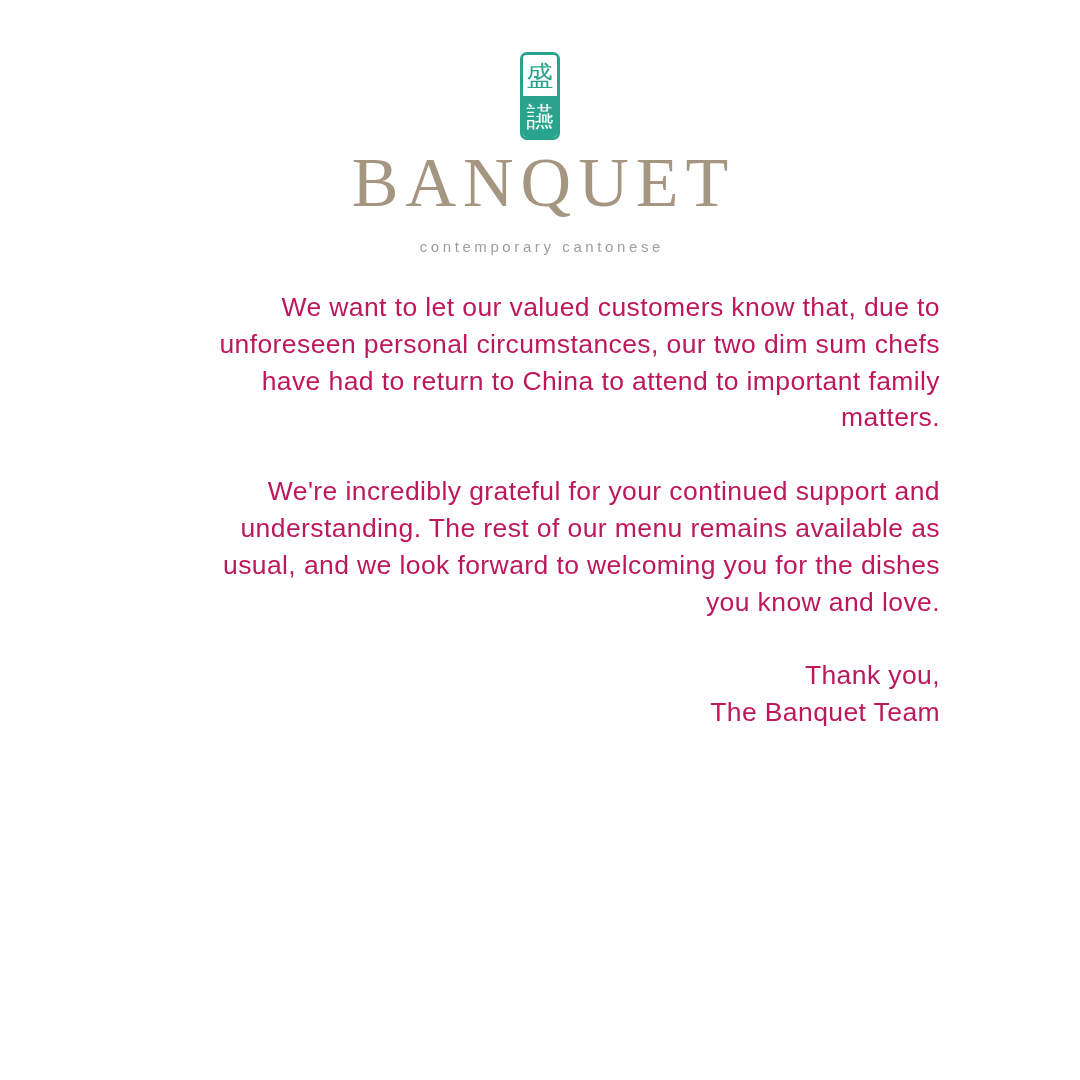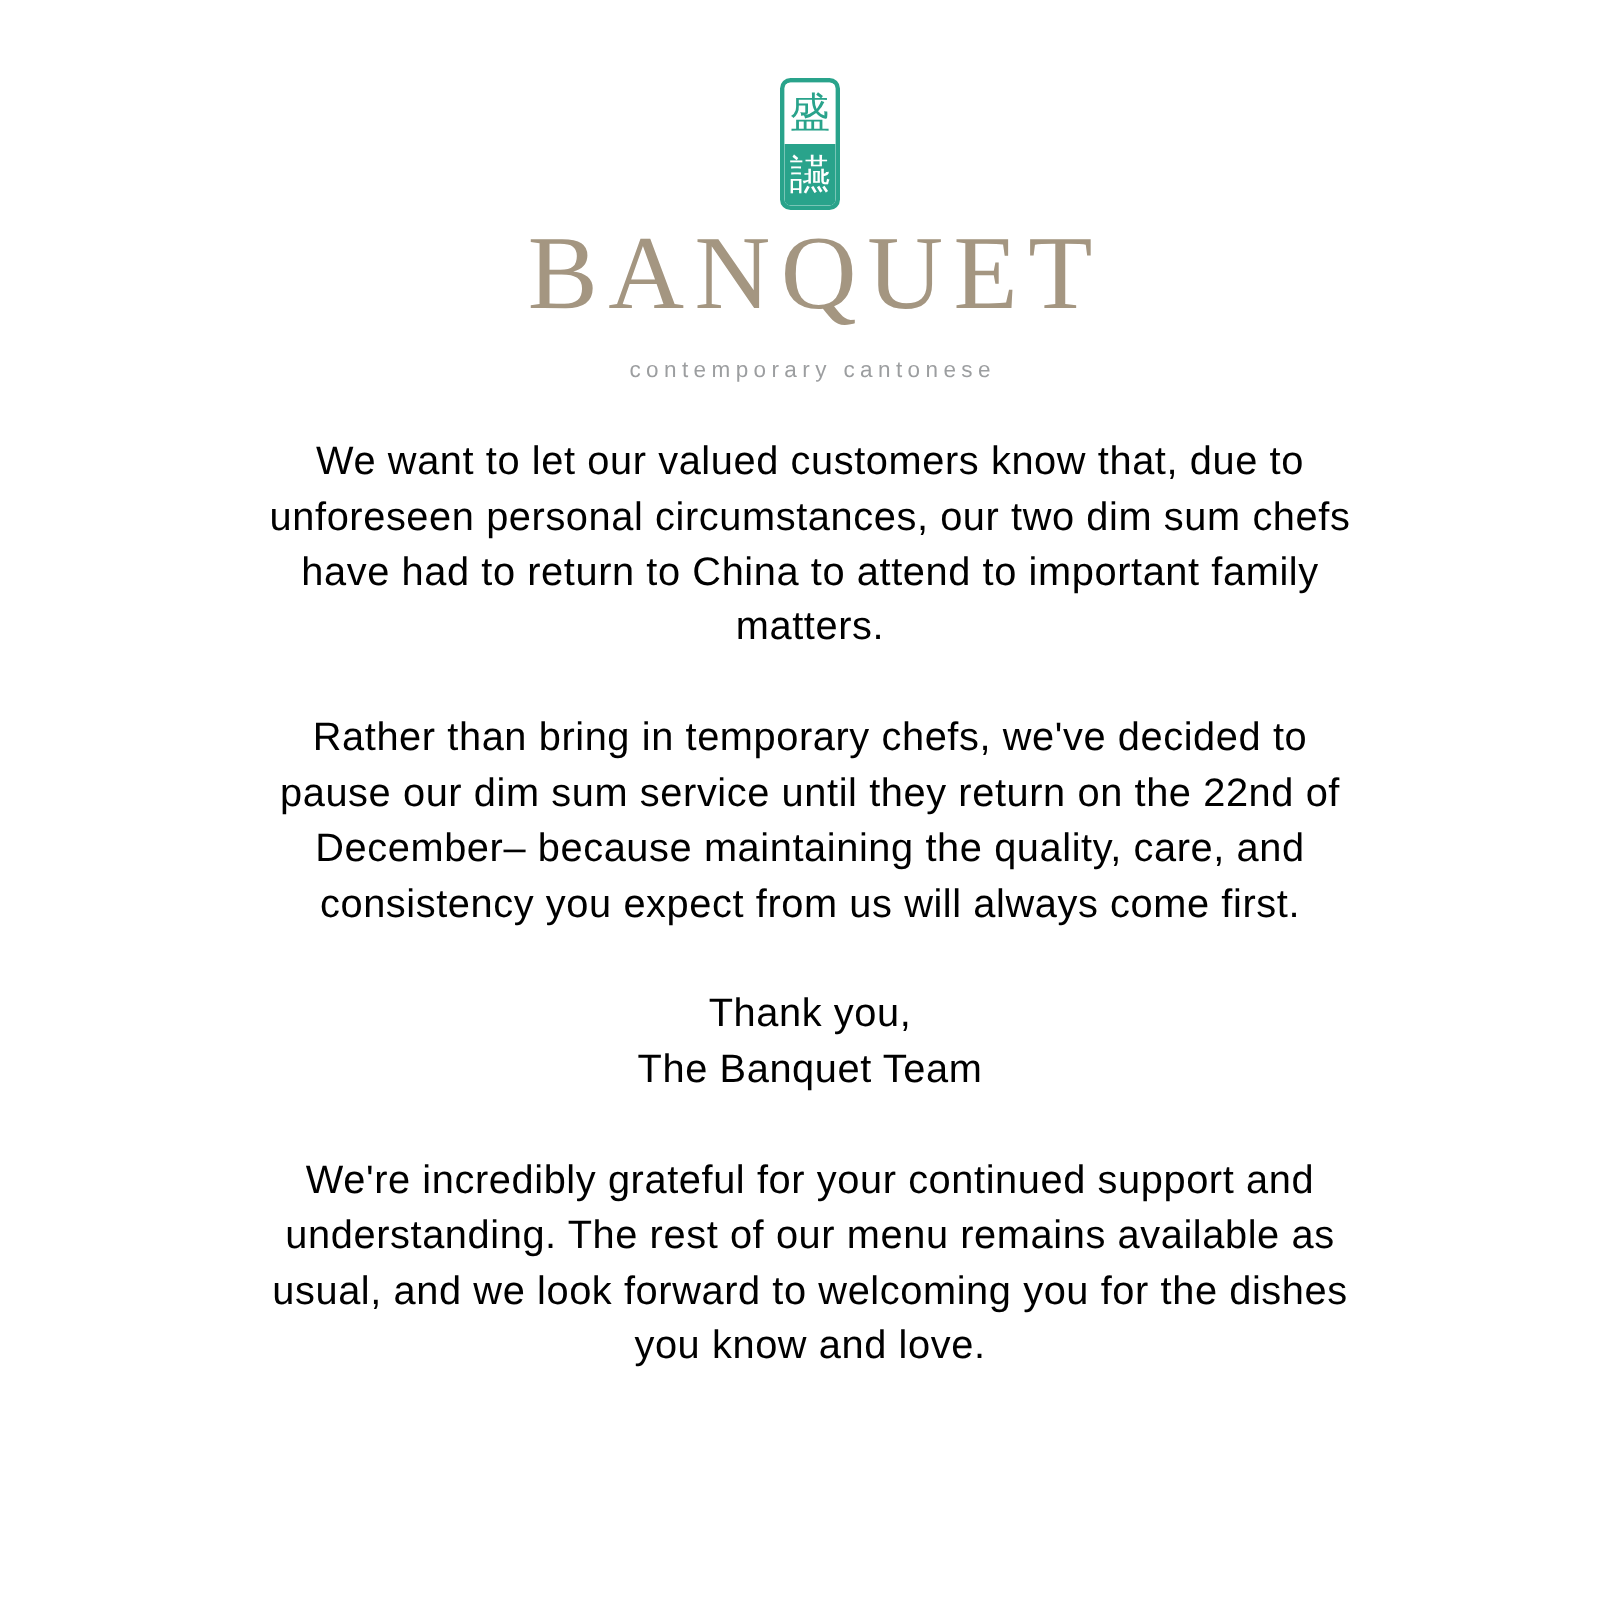--- a/index.html
+++ b/index.html
@@ -55,22 +55,22 @@
     font-size: 15px;
     font-weight: 400;
     letter-spacing: 3.6px;
     text-indent: 3.6px;
     color: #9c9ea0;
   }
   
   .announcement {
     margin-top: 34px;
     width: 800px;
-    text-align: center;
-    color: #000000;
+    text-align: right;
+    color: #be185d;
     font-size: 26.5px;
     line-height: 36.8px;
     letter-spacing: 0.4px;
   }
   .announcement p {
     white-space: pre-line;
     margin-bottom: 37px;
   }
   .announcement p:last-child { margin-bottom: 0; }
 </style>
@@ -86,25 +86,21 @@
 
   <h1 class="brand-name">BANQUET</h1>
 
   <div class="brand-tagline">contemporary cantonese</div>
 
   <div class="announcement">
     <p>We want to let our valued customers know that, due to
 unforeseen personal circumstances, our two dim sum chefs
 have had to return to China to attend to important family
 matters.</p>
-    <p>Rather than bring in temporary chefs, we've decided to
-pause our dim sum service until they return on the 22nd of
-December– because maintaining the quality, care, and
-consistency you expect from us will always come first.</p>
-    <p>Thank you,
-The Banquet Team</p>
     <p>We're incredibly grateful for your continued support and
 understanding. The rest of our menu remains available as
 usual, and we look forward to welcoming you for the dishes
 you know and love.</p>
+    <p>Thank you,
+The Banquet Team</p>
   </div>
 
 </div>
 
 </body></html>

